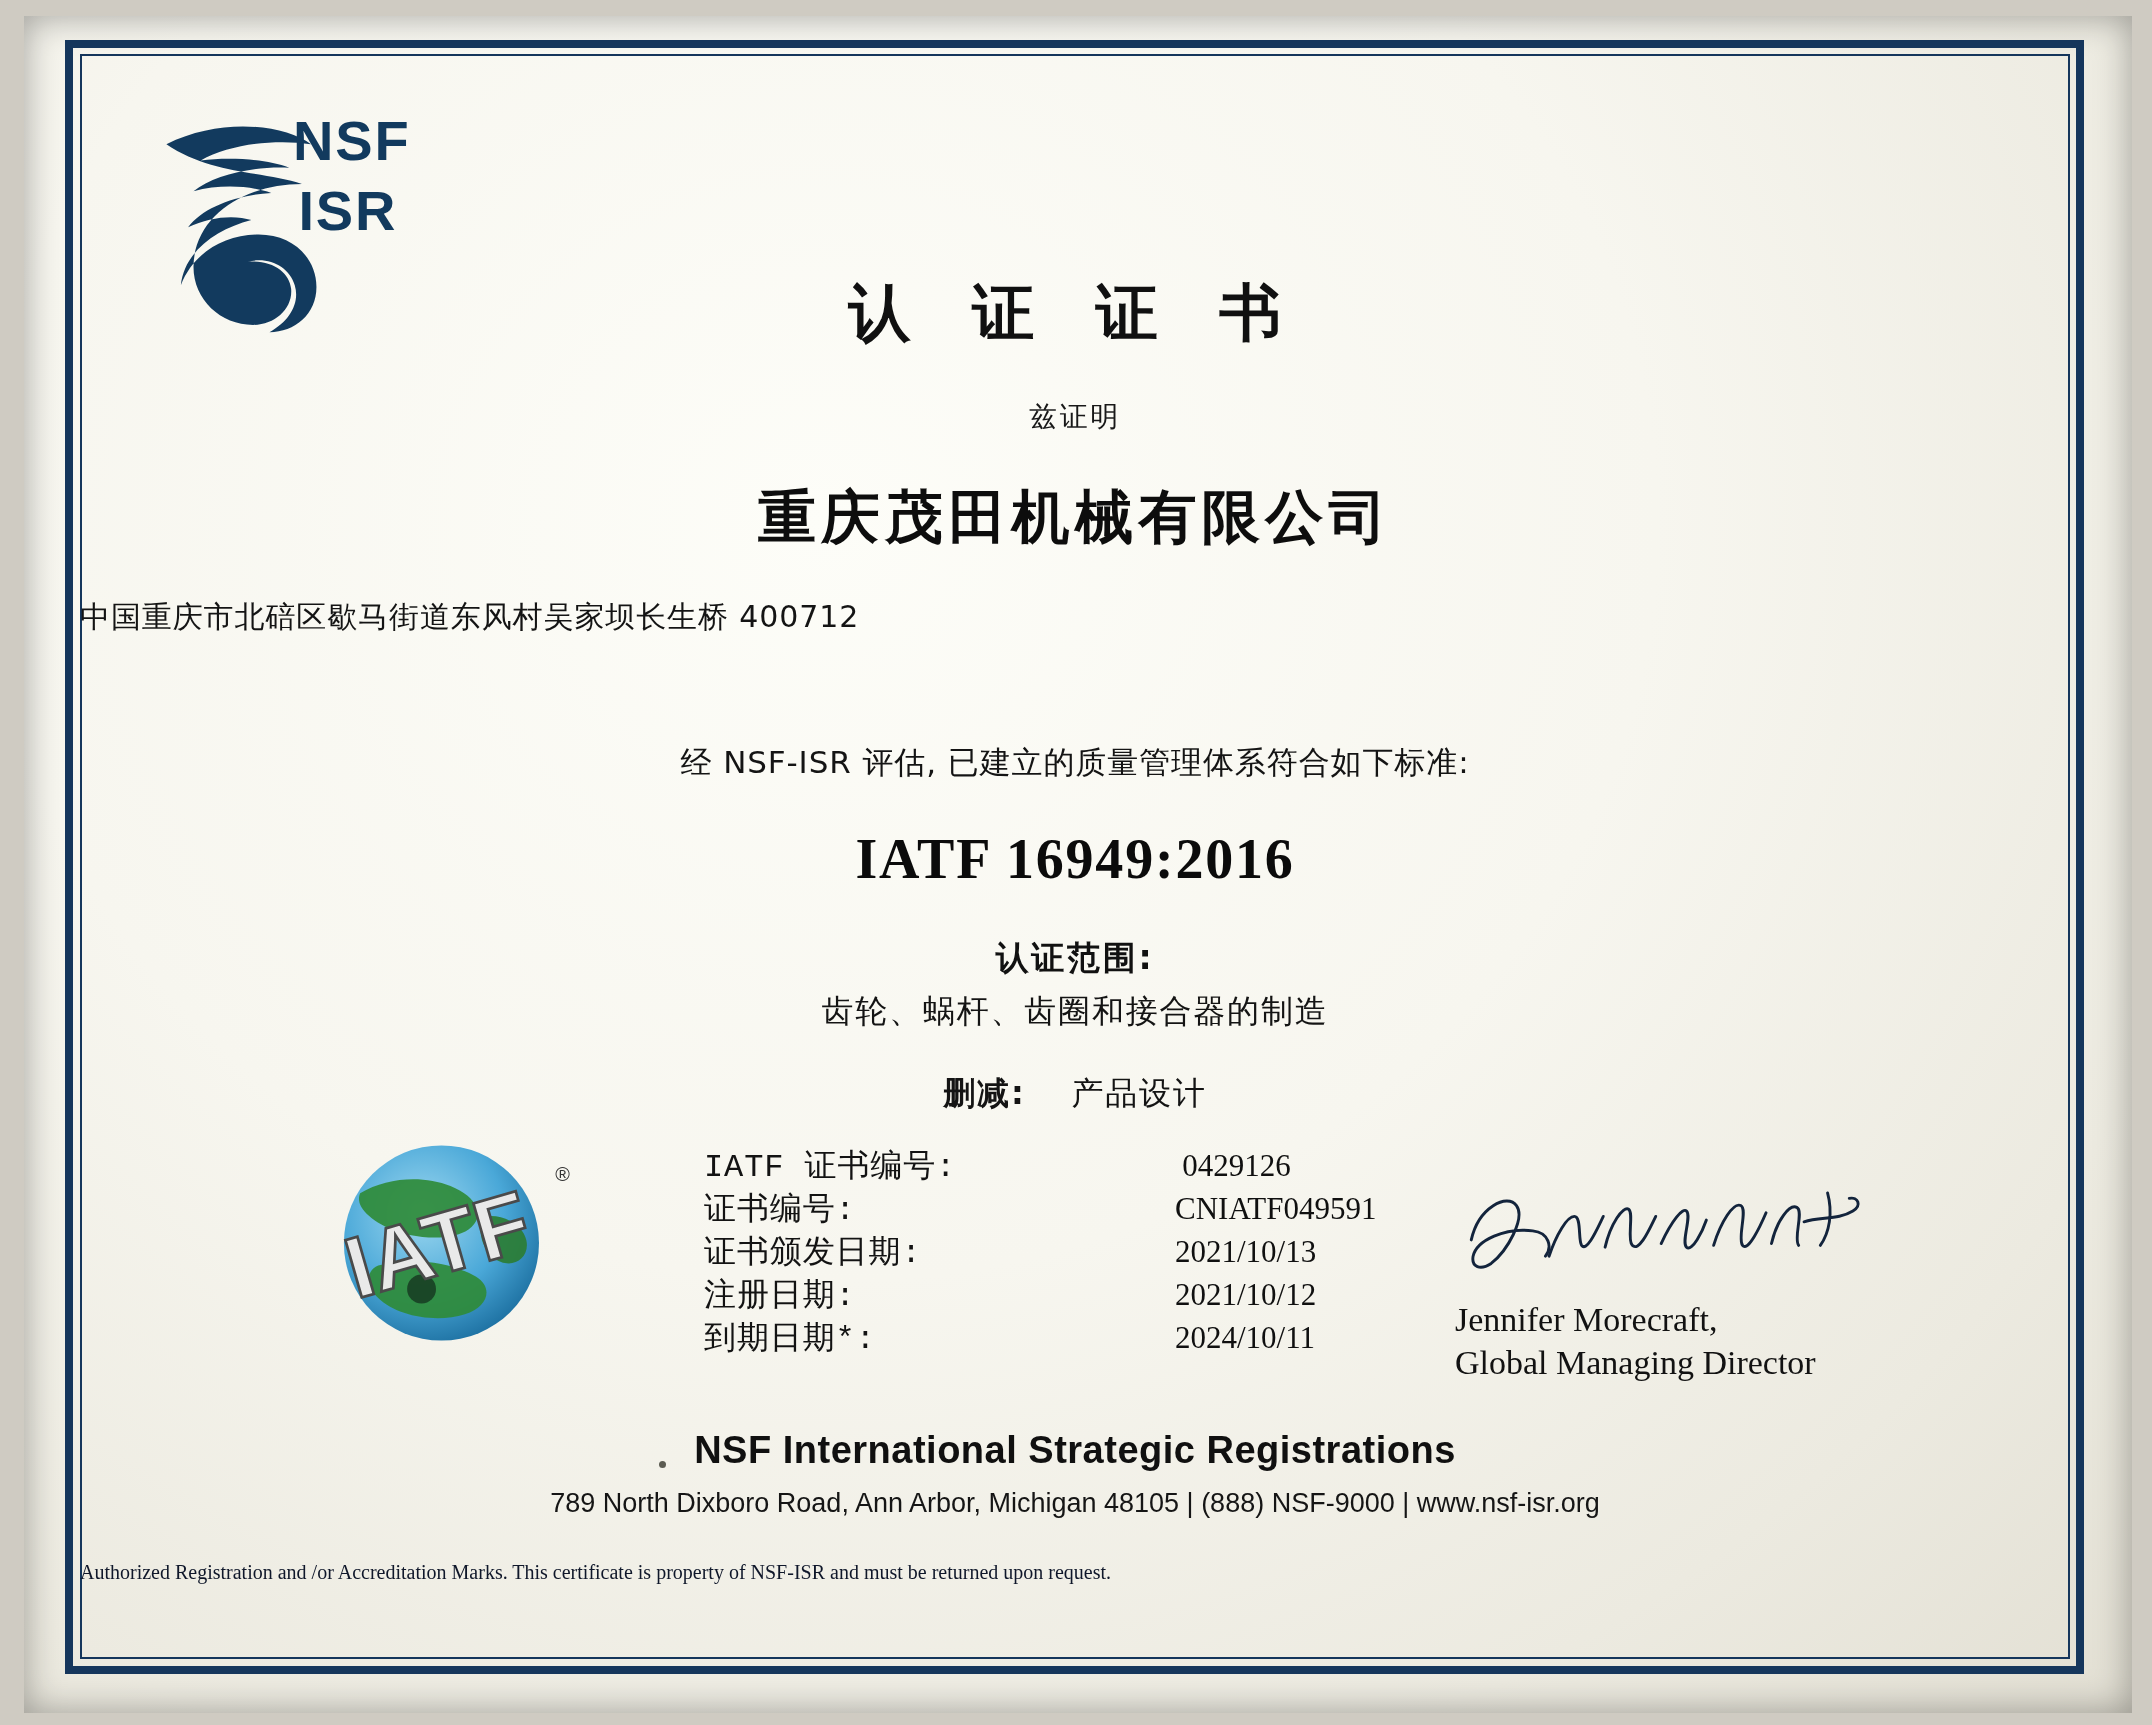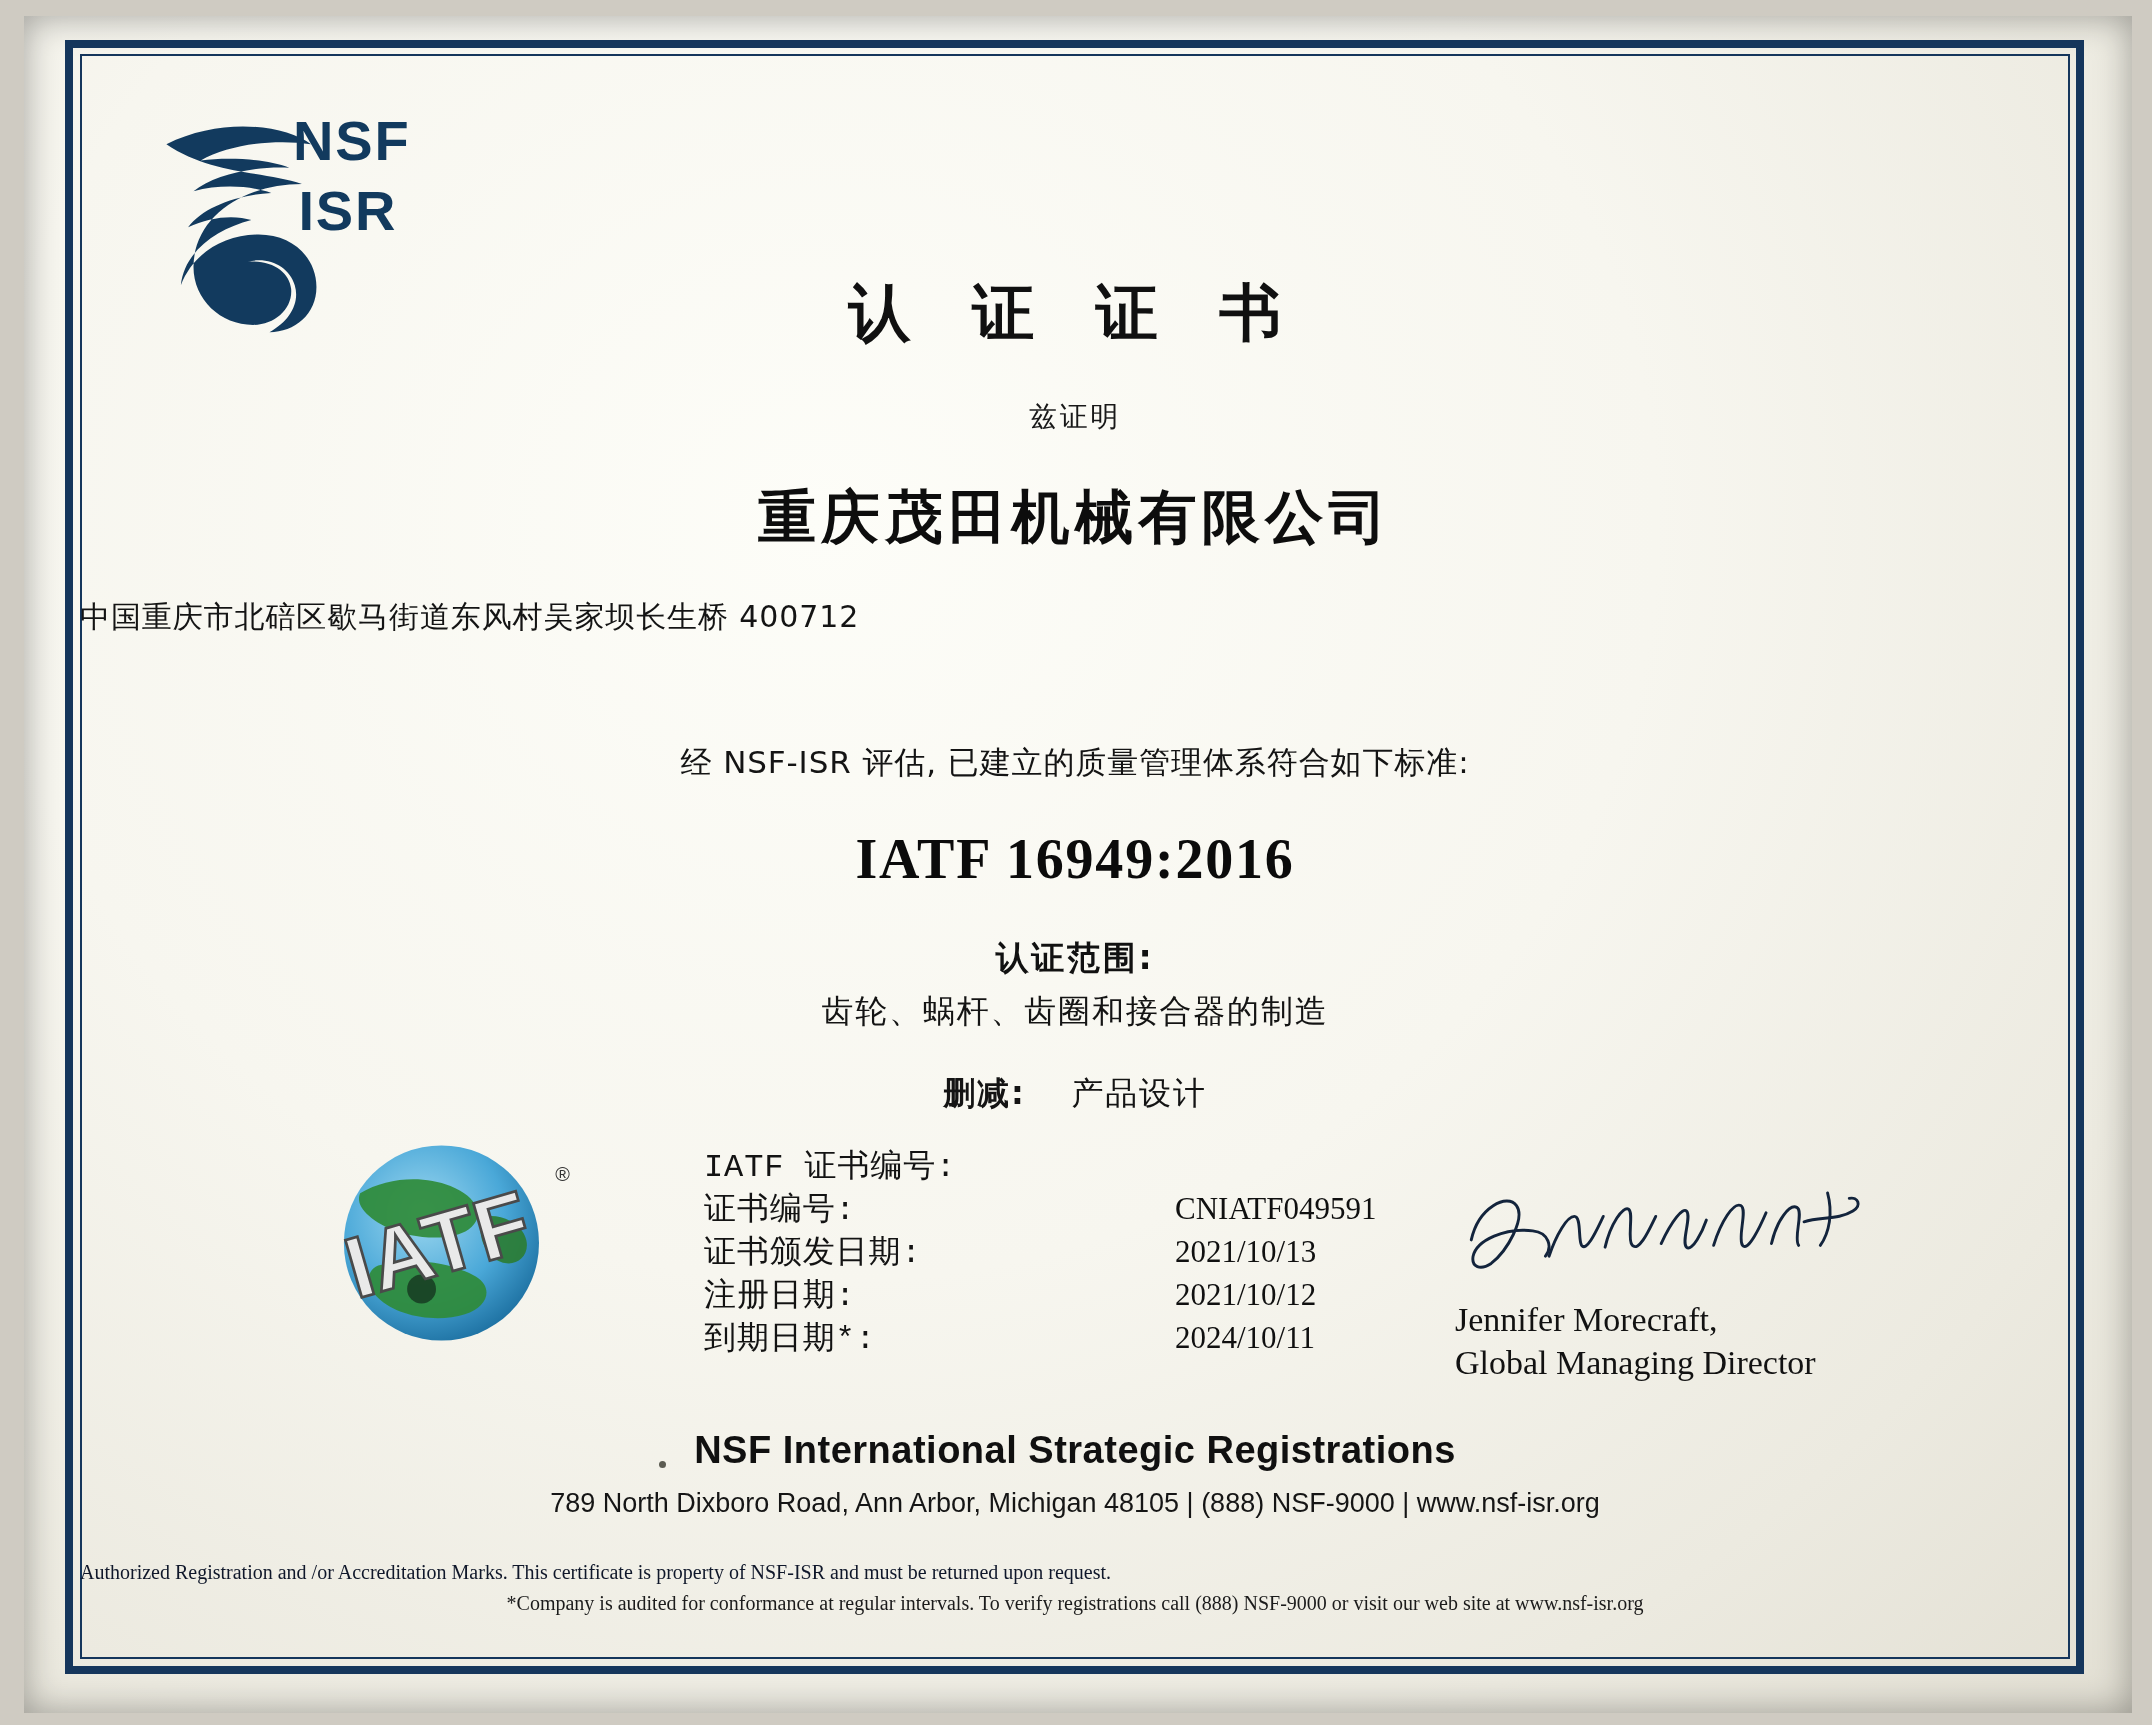--- a/index.html
+++ b/index.html
@@ -354,20 +354,21 @@
         <g transform="rotate(-16 140 130)">
           <text x="24" y="156" font-family="Liberation Sans, sans-serif" font-size="96" font-weight="bold" fill="#e9e9e9" stroke="#4a4a4a" stroke-width="3">IATF</text>
         </g>
         <text x="256" y="56" font-family="Liberation Sans, sans-serif" font-size="22" fill="#333">®</text>
       </svg>
     </div>
 
     <div class="details">
       <div class="details-row">
         <span class="details-label">IATF 证书编号:</span>
+        <span class="details-value">0429126</span>
       </div>
       <div class="details-row">
         <span class="details-label">证书编号:</span>
         <span class="details-value">CNIATF049591</span>
       </div>
       <div class="details-row">
         <span class="details-label">证书颁发日期:</span>
         <span class="details-value">2021/10/13</span>
       </div>
       <div class="details-row">
@@ -395,18 +396,17 @@
       </svg>
     </div>
     <div class="sig-name">
       <div>Jennifer Morecraft,</div>
       <div>Global Managing Director</div>
     </div>
 
     <div class="footer-org">NSF International Strategic Registrations</div>
     <div class="footer-addr">789 North Dixboro Road, Ann Arbor, Michigan 48105 | (888) NSF-9000 | www.nsf-isr.org</div>
     <div class="footer-fine1">Authorized Registration and /or Accreditation Marks. This certificate is property of NSF-ISR and must be returned upon request.</div>
-    <div class="footer-fine2">*Company is audited for conformance at regular intervals. To verify registrations call (888) NSF-9000 or visit our web site at www.nsf-isr.org</div>
 
     <div class="speck"></div>
   </div>
 </div>
 
 
 </body></html>

